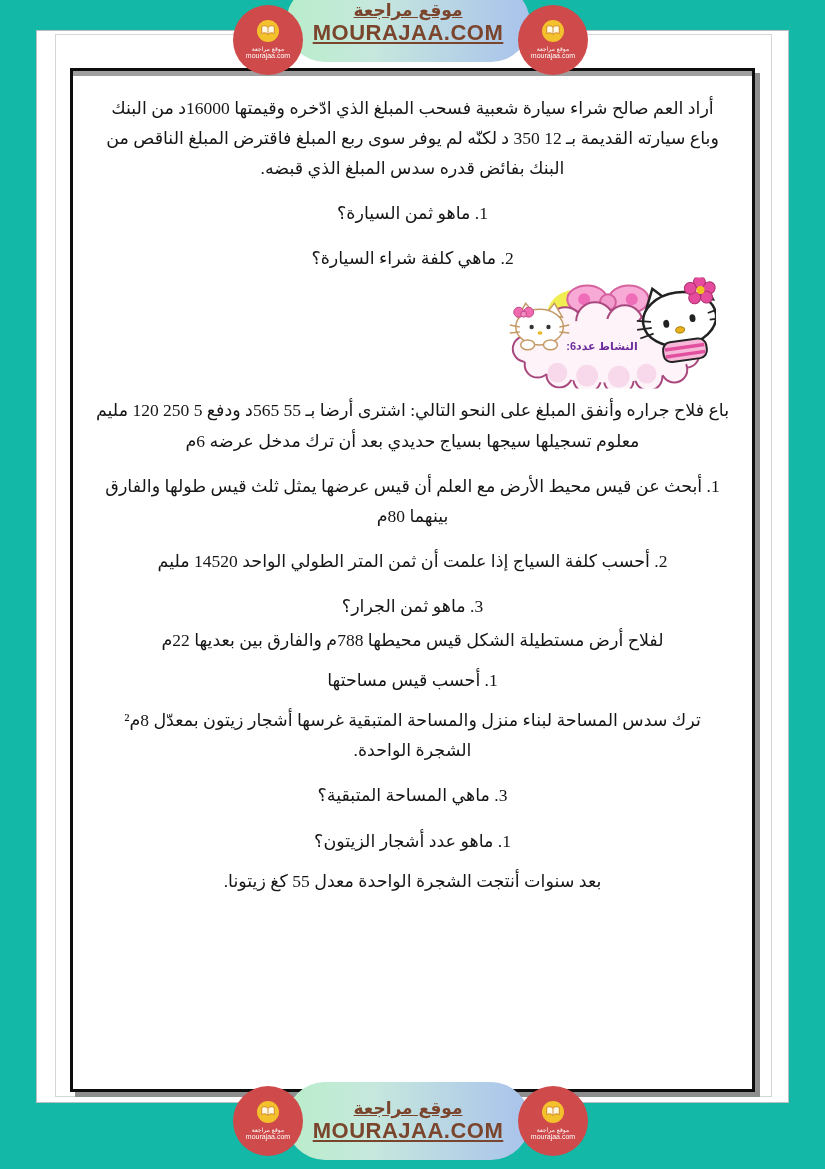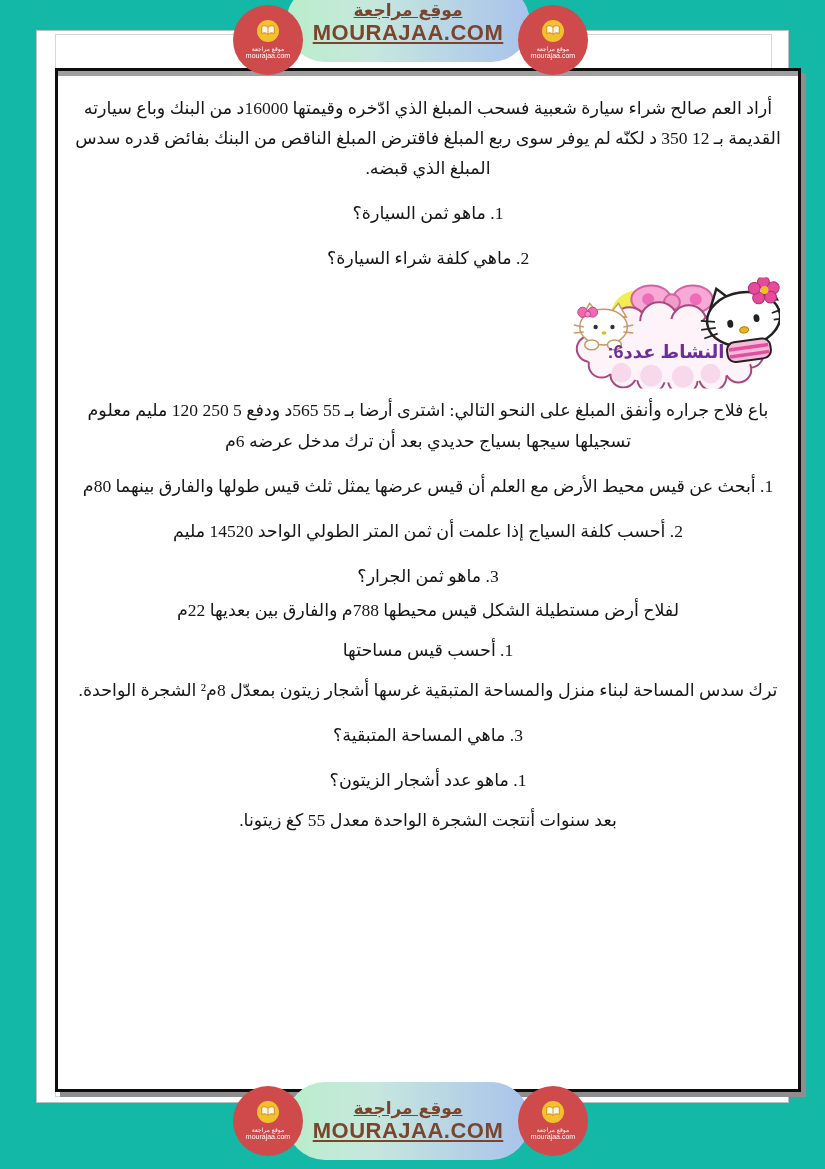--- a/index.html
+++ b/index.html
@@ -6,32 +6,32 @@
   .screen{position:relative;width:825px;height:1169px;background:#14b8a6;overflow:hidden;
           font-family:"Liberation Serif","DejaVu Sans",sans-serif;}
   
   .sheet{position:absolute;left:36px;top:30px;width:753px;height:1073px;background:#ffffff;
          border:1px solid #b9bfc2;box-sizing:border-box;z-index:1;}
   .sheet-inner{position:absolute;left:55px;top:34px;width:717px;height:1063px;
          border:1px solid #d6d6d6;box-sizing:border-box;z-index:1;}
   
   .watermark{position:absolute;left:360px;top:240px;z-index:2;opacity:.16;}
   
-  .content{position:absolute;left:55px;top:68px;width:746px;height:1024px;background:#fff;
+  .content{position:absolute;left:70px;top:68px;width:685px;height:1024px;background:#fff;
            border:3px solid #0d0d0d;box-shadow:5px 5px 0 #8e8e8e, inset 0 5px 0 #9f9f9f;
-           box-sizing:border-box;padding:22px 4px 0;direction:rtl;text-align:center;
+           box-sizing:border-box;padding:22px 22px 0;direction:rtl;text-align:center;
            font-size:17.5px;line-height:1.72;color:#161616;z-index:3;}
   .para{margin:0 0 9px;}
   .q{margin:15px 0 4px;}
   .gap-top{margin-top:10px;text-align:center;}
   
   .banner{position:relative;width:228px;height:112px;margin:2px 14px 6px auto;}
   .banner svg{display:block;width:228px;height:112px;}
   .banner-title{position:absolute;left:44px;top:60px;width:140px;text-align:center;
-                font-size:18px;font-weight:bold;color:#6d2d9c;
+                font-size:11px;font-weight:bold;color:#6d2d9c;
                 font-family:"Liberation Sans","DejaVu Sans",sans-serif;}
   
   .brand-pill{position:absolute;width:244px;height:78px;border-radius:40px;
               background:linear-gradient(90deg,#b9edca 0%,#c6e8dd 35%,#a9c2ec 100%);
               display:flex;flex-direction:column;align-items:center;justify-content:center;
               z-index:5;text-align:center;}
   .brand-pill .ar{font-size:17px;font-weight:bold;color:#7a452c;text-decoration:underline;
                   font-family:"DejaVu Sans",sans-serif;}
   .brand-pill .en{font-size:22px;font-weight:bold;color:#7a452c;text-decoration:underline;
                   letter-spacing:.5px;font-family:"Liberation Sans",sans-serif;}

